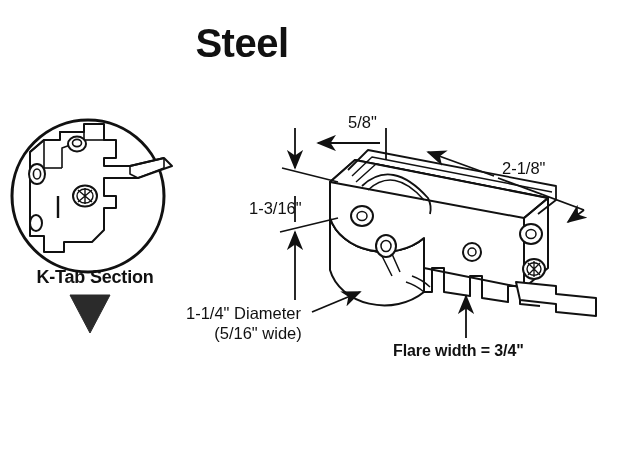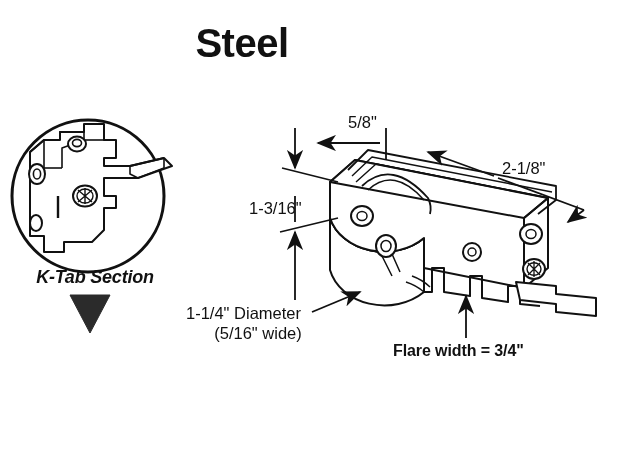--- a/index.html
+++ b/index.html
@@ -39,21 +39,20 @@
     letter-spacing: -0.5px;
     transform: translateX(-78px);
   }
   #ktab-caption {
     left: 0;
     top: 268px;
     width: 190px;
     text-align: center;
     font-size: 18px;
     font-weight: bold;
-    font-style: italic;
     letter-spacing: -0.2px;
   }
   #dim-top {
     left: 348px;
     top: 114px;
     font-size: 16.5px;
   }
   #dim-left {
     left: 249px;
     top: 200px;

